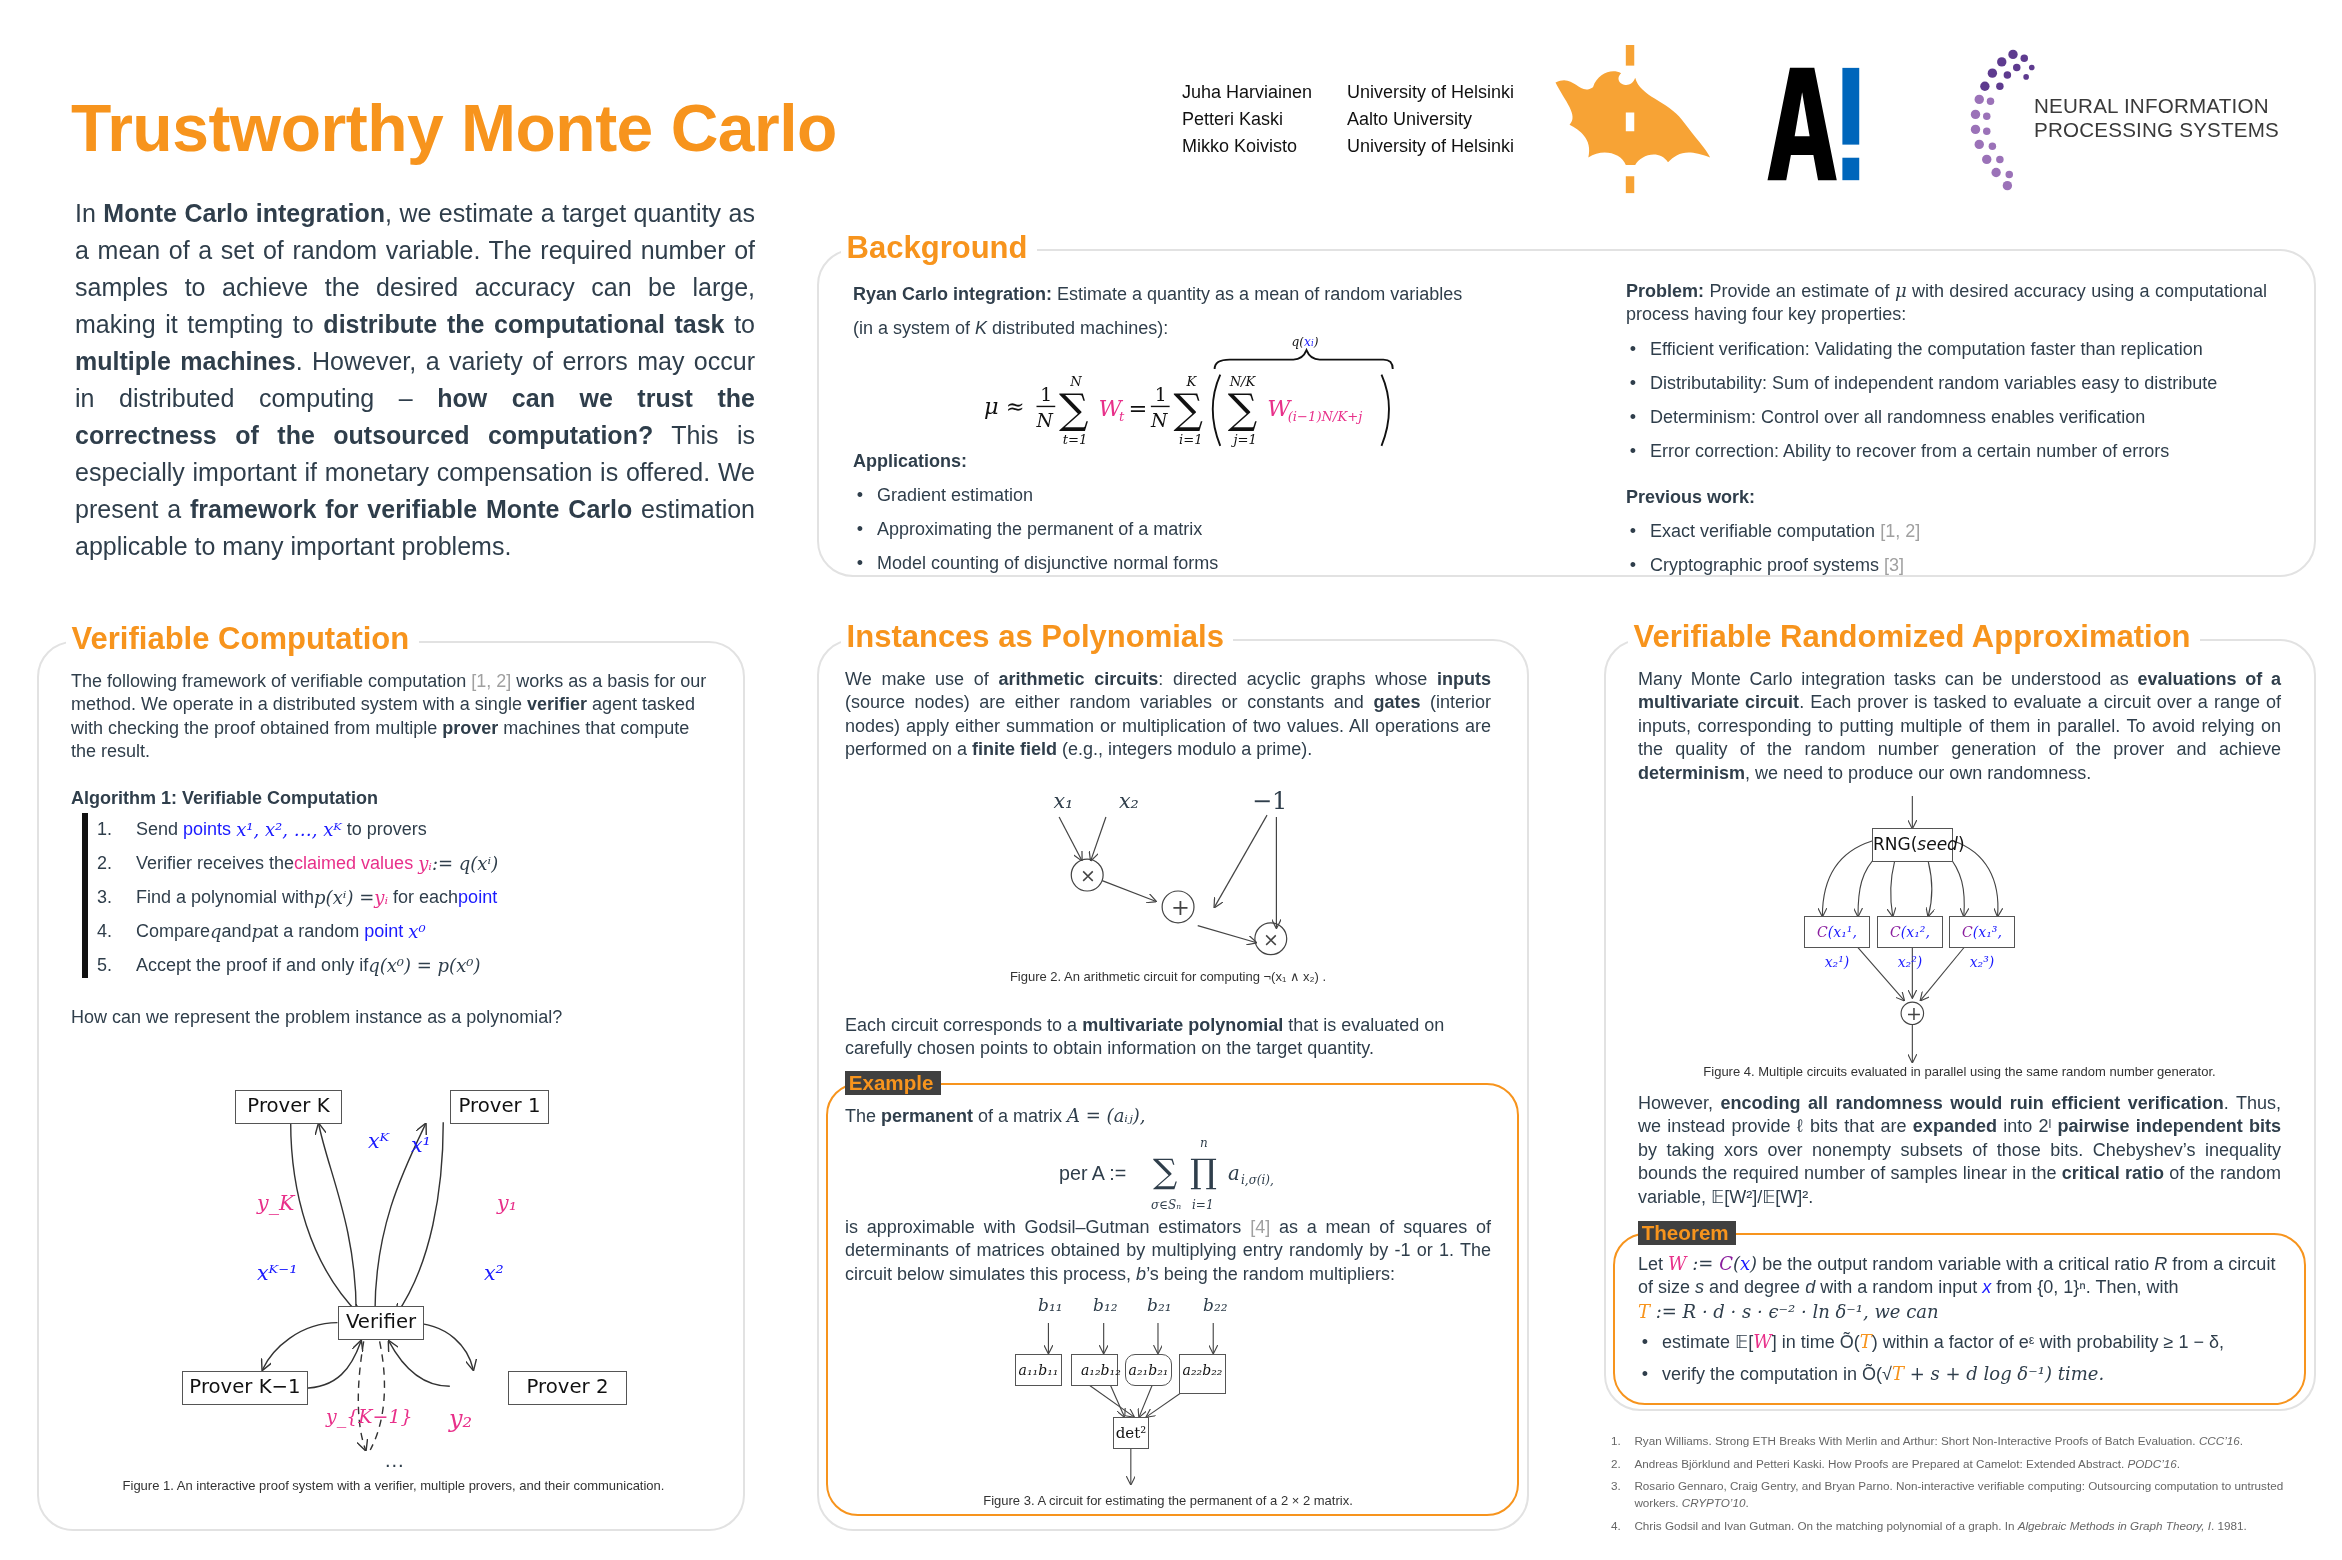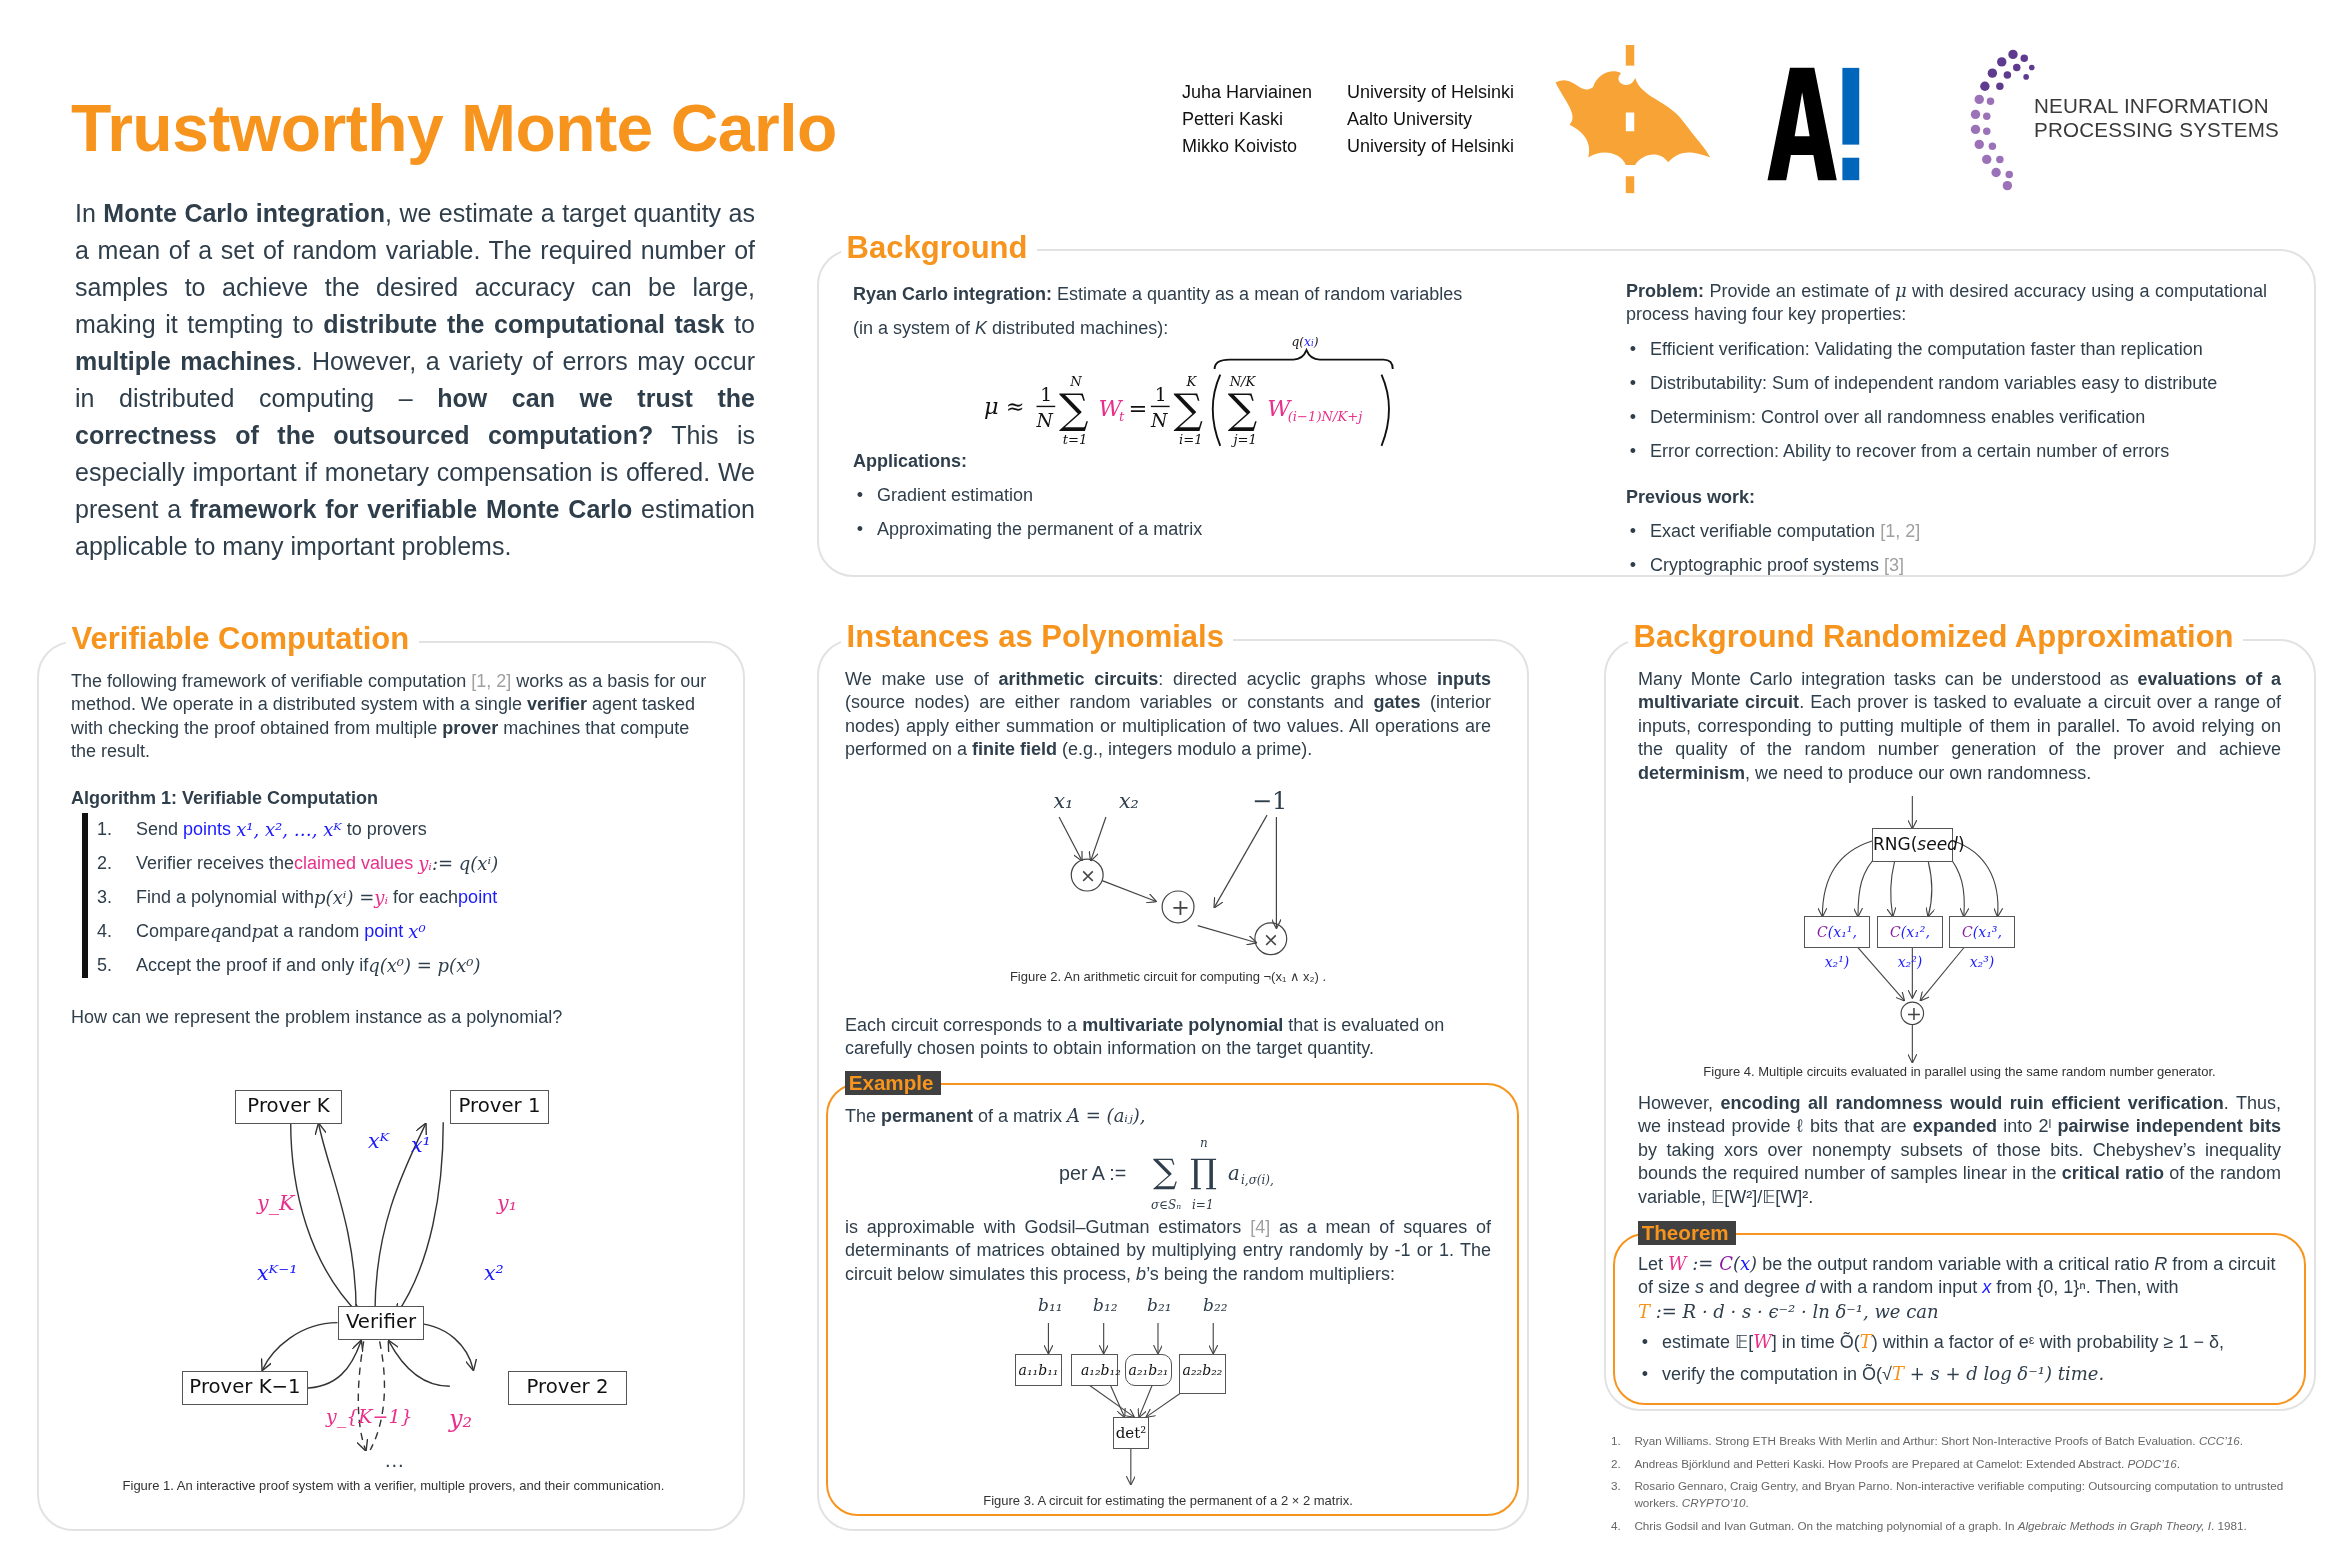--- a/index.html
+++ b/index.html
@@ -168,20 +168,21 @@
     <path d="M246 34 Q246 24 262 24 L330 24 Q340 24 344 14 Q348 24 358 24 L426 24 Q436 24 436 34" stroke="#111" stroke-width="2" fill="none"></path>
     <text x="328" y="10" font-size="13" font-style="italic" fill="#111"><tspan>q(</tspan><tspan fill="#1a1aff">x</tspan><tspan fill="#1a1aff" font-size="9">i</tspan><tspan>)</tspan></text>
   </svg>
 </div>
 
 <div class="content" style="left:853px; top:444px; width:468px; font-size:18px; line-height:34px;">
   <div><b>Applications:</b></div>
   <ul class="bullets">
     <li>Gradient estimation</li>
     <li>Approximating the permanent of a matrix</li>
+    <li>Model counting of disjunctive normal forms</li>
   </ul>
 </div>
 
 <div class="content" style="left:1626px; top:279px; width:641px; font-size:18px; line-height:23.4px;">
   <div class="justify"><b>Problem:</b><span> Provide an estimate of </span><i class="math">μ</i><span> with desired accuracy using a computational process having four key properties:</span></div>
   <ul class="bullets" style="margin-top:5.6px; line-height:34px;">
     <li>Efficient verification: Validating the computation faster than replication</li>
     <li>Distributability: Sum of independent random variables easy to distribute</li>
     <li>Determinism: Control over all randomness enables verification</li>
     <li>Error correction: Ability to recover from a certain number of errors</li>
@@ -336,21 +337,21 @@
   <span class="abs math" style="left:257px; top:1.9px; font-size:17px;">b₂₂</span>
   <div class="node-box math" style="left:69px; top:61px; width:47px; height:32px; font-size:14px; font-family:'DejaVu Serif',serif;">a₁₁b₁₁</div>
   <div class="node-box math" style="left:125px; top:61px; width:47px; height:32px; font-size:14px; font-family:'DejaVu Serif',serif;padding-left:9px;">a₁₂b₁₂</div>
   <div class="node-box math" style="left:179px; top:61px; width:47px; height:32px; font-size:14px; font-family:'DejaVu Serif',serif;border-radius:10px;">a₂₁b₂₁</div>
   <div class="node-box math" style="left:233px; top:61px; width:47px; height:40px; font-size:14px; font-family:'DejaVu Serif',serif;">a₂₂b₂₂</div>
   <div class="node-box mathr" style="left:167px; top:124px; width:36px; height:32px; font-size:15px; font-family:'DejaVu Serif',serif;">det²</div>
 </div>
 <div class="abs caption" style="left:845px; top:1493px; width:646px;">Figure 3. A circuit for estimating the permanent of a 2 × 2 matrix.</div>
 
 <div class="section" style="left:1604px; top:639px; width:712px; height:772px;"></div>
-<div class="section-title" style="left:1628px; top:618px;">Background Randomized Approximation</div>
+<div class="section-title" style="left:1628px; top:618px;">Verifiable Randomized Approximation</div>
 
 <div class="content justify" style="left:1638px; top:668px; width:643px;"><span>Many Monte Carlo integration tasks can be understood as </span><b>evaluations of a multivariate circuit</b><span>. Each prover is tasked to evaluate a circuit over a range of inputs, corresponding to putting multiple of them in parallel. To avoid relying on the quality of the random number generation of the prover and achieve </span><b>determinism</b><span>, we need to produce our own randomness.</span></div>
 
 <div class="abs" style="left:1780px; top:796px; width:319px; height:281px;">
   <svg width="319" height="281" viewBox="0 0 340 300">
     <defs>
         <marker id="arr4" markerWidth="8" markerHeight="8" refX="7" refY="4" orient="auto">
           <path d="M0,0 L8,4 L0,8" fill="none" stroke="#444" stroke-width="1"></path>
         </marker>
       </defs>

